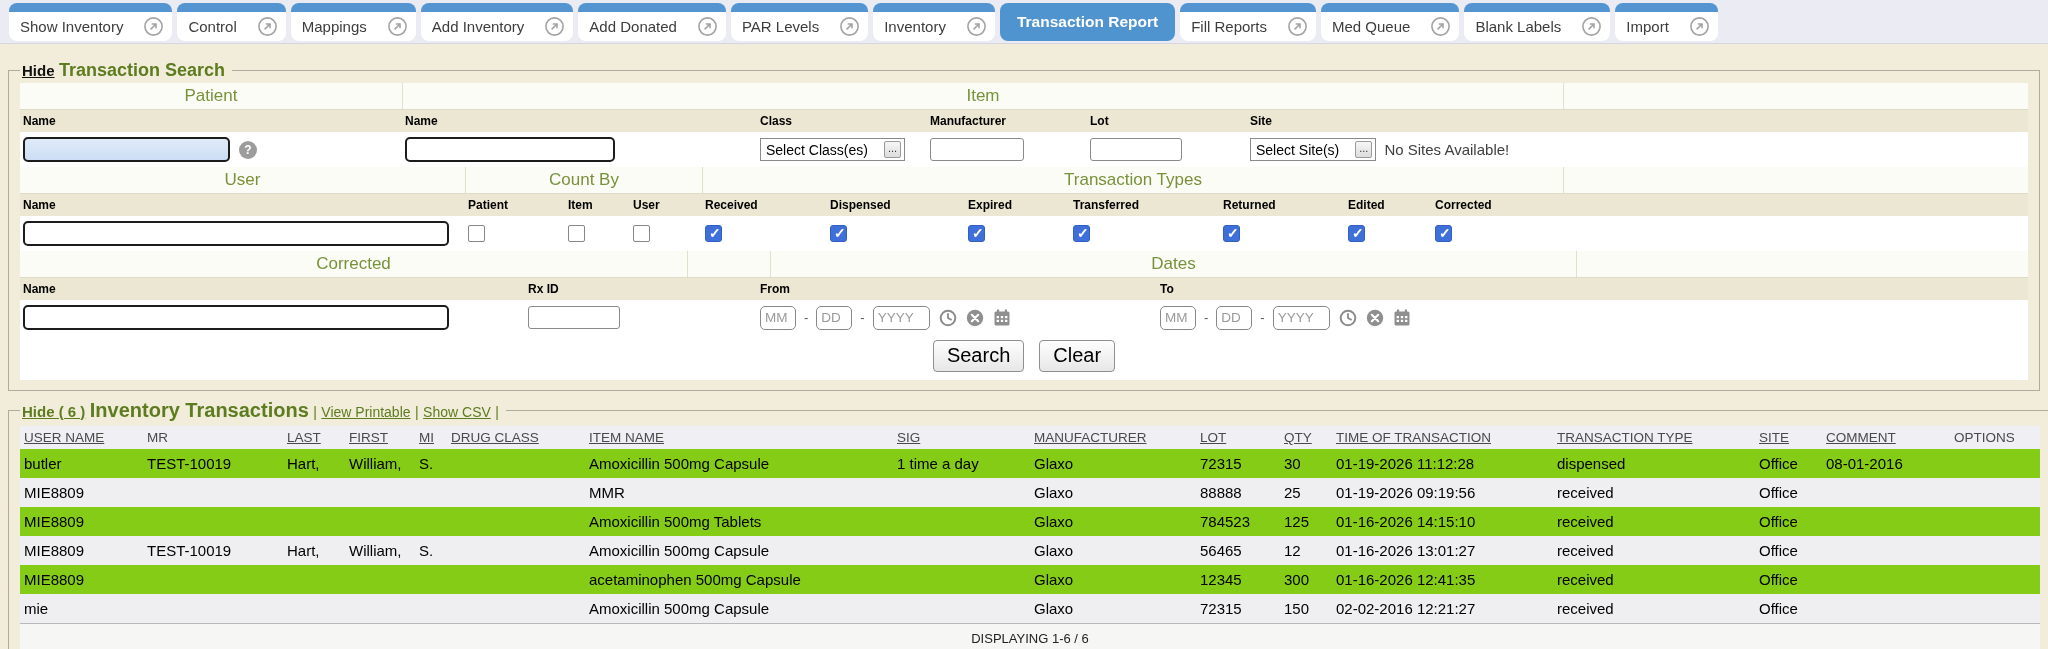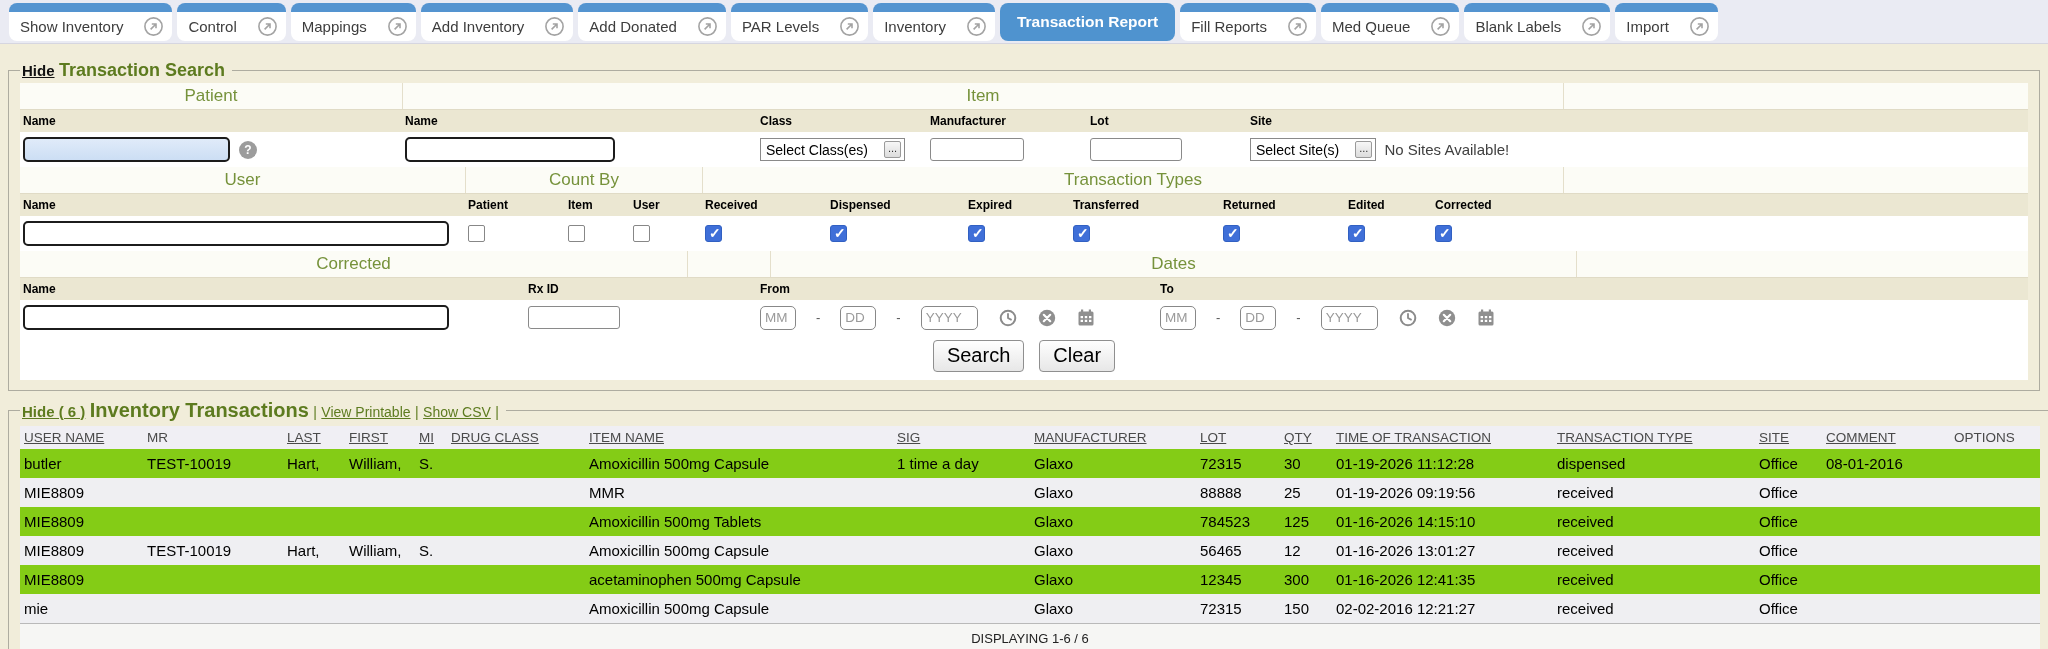--- a/index.html
+++ b/index.html
@@ -63,21 +63,21 @@
     margin-left:3px; font-size:14px; padding:0 4px; font-family:"Liberation Sans", sans-serif;
   }
   .date-inp {
     width:36px; height:24px; border:1px solid #888; border-radius:5px;
     padding:0 4px; font-size:13.5px; color:#444; background:#fff;
     font-family:"Liberation Sans", sans-serif;
   }
   .date-inp::placeholder { color:#9a9a9a; }
   .date-inp.yyyy { width:57px; }
   .date-dash { color:#555; margin:0 1px; font-size:13px; }
-  .date-group { display:flex; align-items:center; gap:19px; margin-left:3px; }
+  .date-group { display:flex; align-items:center; gap:7px; margin-left:3px; }
   .dicon { display:flex; align-items:center; margin-left:2px; cursor:pointer; }
   .selbox {
     display:inline-flex; align-items:center; gap:16px;
     border:1px solid #8a8a8a; background:#fff; padding:2px 3px 2px 5px;
     margin-left:3px; font-size:14px; cursor:pointer; white-space:nowrap;
   }
   .selbox .dots {
     border:1px solid #9a9a9a; border-radius:2px; font-size:11px; line-height:13px;
     padding:0 3px 2px; background:linear-gradient(#f7f7f7,#dcdcdc); color:#333;
   }

